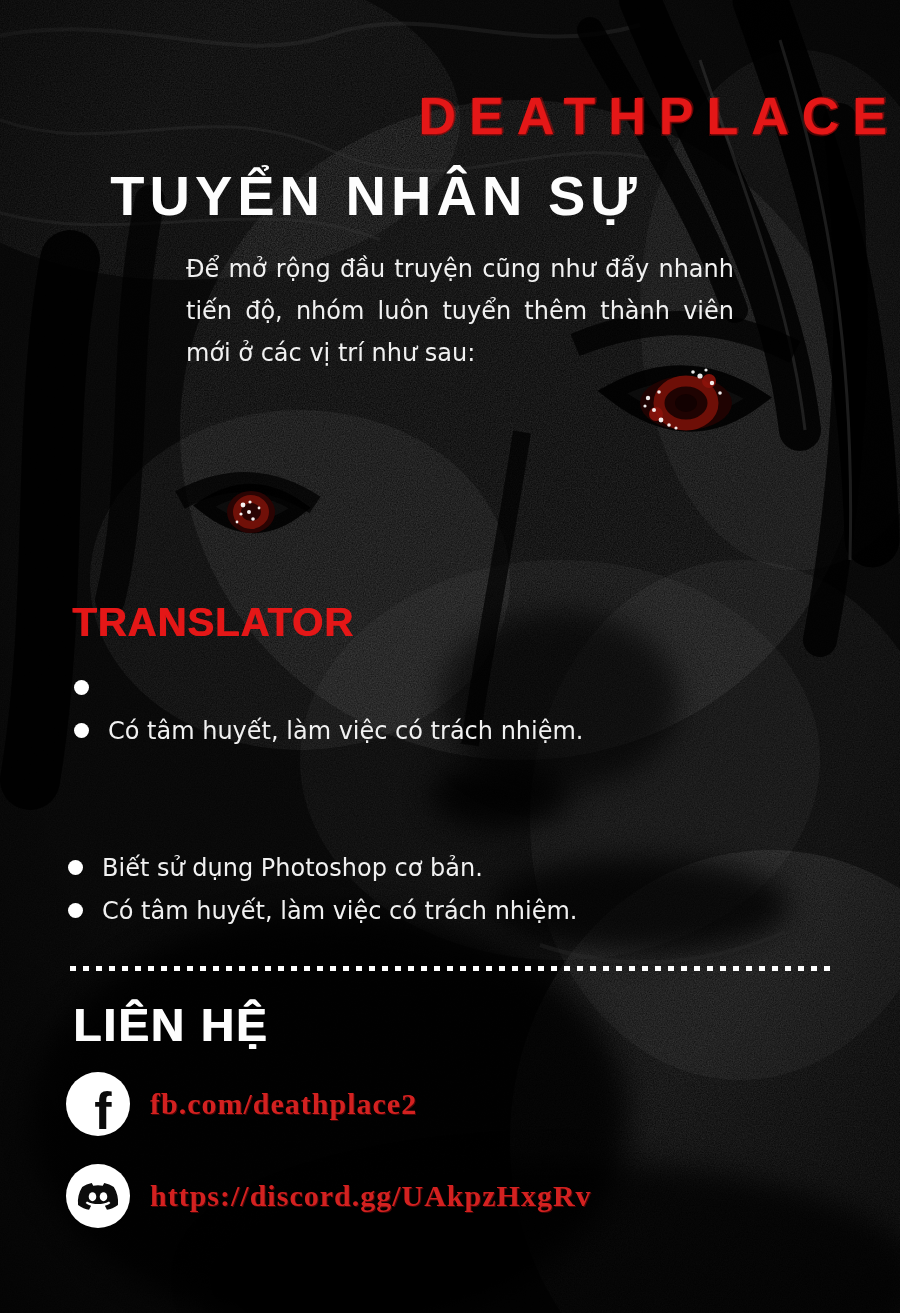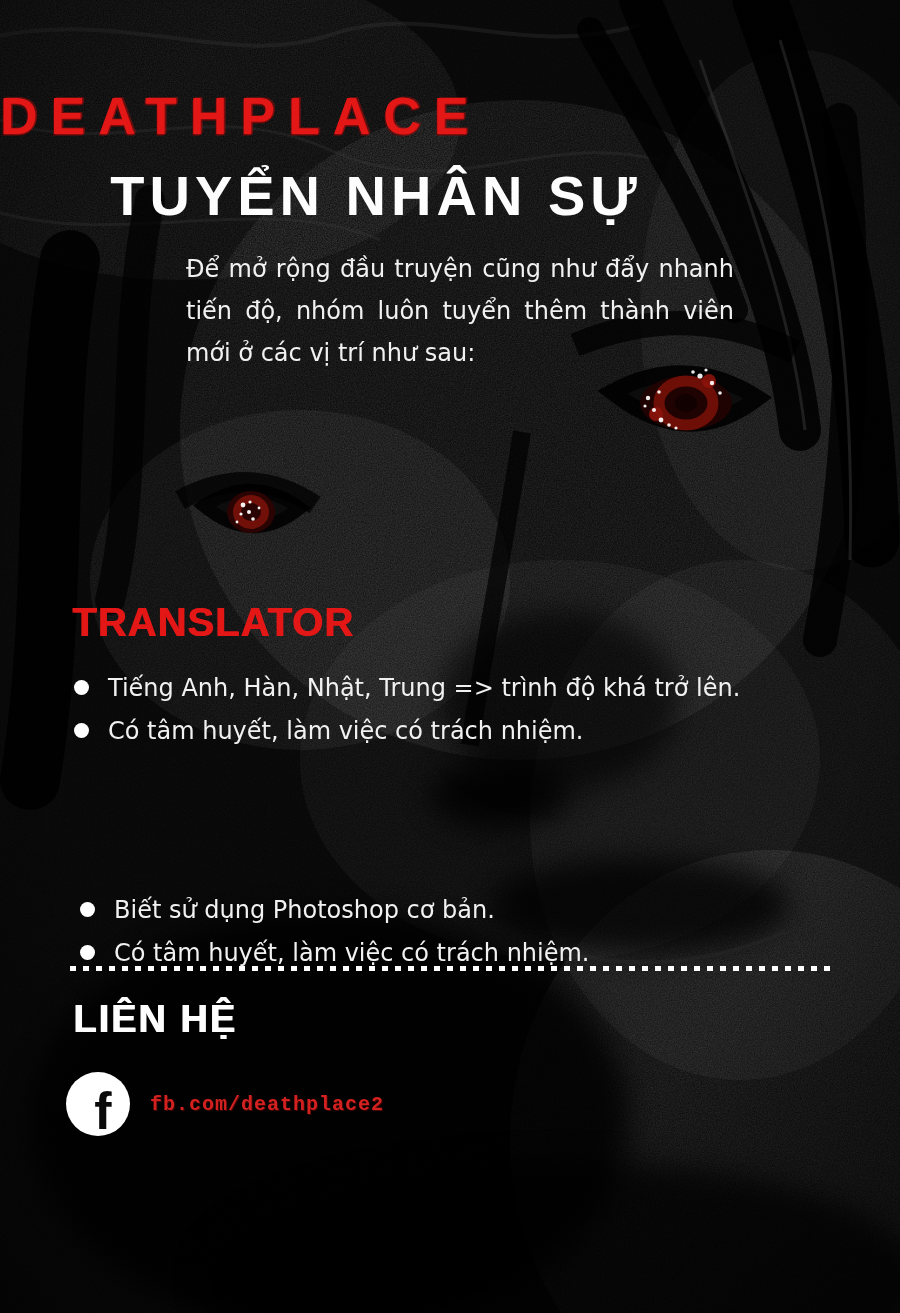--- a/index.html
+++ b/index.html
@@ -11,21 +11,21 @@
   html,body{margin:0;padding:0;background:#000;}
   .page{
     position:relative;width:900px;height:1313px;overflow:hidden;
     background:var(--background);
     font-family:"DejaVu Sans",sans-serif;
   }
   .bg-art{position:absolute;inset:0;z-index:0;}
   .layer{position:absolute;z-index:2;}
 
   .title{
-    top:86px;left:0;width:900px;text-align:left;
+    top:86px;left:0;width:900px;text-align:right;
     font-family:"Liberation Sans",sans-serif;font-weight:bold;
     font-size:52px;letter-spacing:13px;color:var(--accent-red);
     text-shadow:1px 1px 0 rgba(160,10,10,.65), -1px 2px 0 rgba(120,8,8,.5), 2px -1px 0 rgba(190,15,15,.4);
   }
   .subtitle{
     top:163px;left:0;width:752px;text-align:center;
     font-family:"Liberation Sans",sans-serif;font-weight:bold;
     font-size:56px;letter-spacing:5px;color:#fdfdfd;
   }
   .intro{
@@ -35,52 +35,52 @@
   }
   .sec-heading{
     font-family:"Liberation Sans",sans-serif;font-weight:bold;
     font-size:40px;letter-spacing:1px;color:var(--accent-red);
     text-shadow:1px 0 0 var(--accent-red);
   }
   .h-translator{top:600px;left:72px;}
   .h-editor{top:780px;left:72px;}
   .bullets{display:flex;flex-direction:column;}
   .b-translator{top:666px;left:74px;}
-  .b-editor{top:846px;left:80px;margin-top:42px;}
+  .b-editor{top:846px;left:68px;}
   .bullet{display:flex;align-items:center;height:43px;white-space:nowrap;}
   .dot{
     width:15px;height:15px;border-radius:50%;background:#fff;
     margin-right:19px;flex:0 0 auto;
   }
   .bullet-text{font-size:24px;color:var(--text-white);}
   .divider{
     top:966px;left:70px;width:764px;height:5px;
     background:repeating-linear-gradient(90deg,#fff 0 6px,transparent 6px 13px);
   }
   .contact-heading{
     top:998px;left:73px;
     font-family:"Liberation Sans",sans-serif;font-weight:bold;
-    font-size:38px;letter-spacing:2px;color:#fdfdfd;
+    font-size:46px;letter-spacing:2px;color:#fdfdfd;
     text-shadow:1px 0 0 #fdfdfd;
   }
   .contact-row{display:flex;align-items:center;gap:20px;cursor:pointer;}
   .row-fb{top:1072px;left:66px;}
   .row-discord{top:1164px;left:66px;}
   .icon-circle{
     width:64px;height:64px;border-radius:50%;background:#fff;
     display:flex;align-items:center;justify-content:center;flex:0 0 auto;
     overflow:hidden;
   }
   .fb-glyph{
     font-family:"Liberation Sans",sans-serif;font-weight:bold;
     font-size:52px;color:#0a0a0a;margin-left:10px;margin-top:14px;
   }
   .contact-link{
-    font-family:Liberation Mono, monospace;font-weight:bold;
-    font-size:20px;letter-spacing:1px;color:var(--link-red);
+    font-family:Liberation Serif, serif;font-weight:bold;
+    font-size:30px;letter-spacing:1px;color:var(--link-red);
     text-shadow:1px 1px 0 rgba(120,10,10,.6);
     white-space:nowrap;
   }
 </style>
 </head>
 <body>
 
 <div class="page">
 
   <svg class="bg-art" width="900" height="1313" viewBox="0 0 900 1313" aria-hidden="true">
@@ -183,21 +183,20 @@
   </svg>
 
   <div class="layer title">DEATHPLACE</div>
   <div class="layer subtitle">TUYỂN NHÂN SỰ</div>
   <div class="layer sec-heading h-translator">TRANSLATOR</div>
 
   <div class="layer intro">Để mở rộng đầu truyện cũng như đẩy nhanh tiến độ, nhóm luôn tuyển thêm thành viên mới ở các vị trí như sau:</div>
   <div class="layer bullets b-translator">
     <div class="bullet">
       <span class="dot"></span>
-      <span class="bullet-text">Tiếng Anh, Hàn, Nhật, Trung =&gt; trình độ khá trở lên.</span>
     </div>
     <div class="bullet">
       <span class="dot"></span>
       <span class="bullet-text">Có tâm huyết, làm việc có trách nhiệm.</span>
     </div>
   </div>
 
   <div class="layer bullets b-editor">
     <div class="bullet">
       <span class="dot"></span>
@@ -213,14 +212,24 @@
 
   <div class="layer contact-heading">LIÊN HỆ</div>
 
   <div class="layer contact-row row-fb">
     <span class="icon-circle">
       <span class="fb-glyph">f</span>
     </span>
     <span class="contact-link">fb.com/deathplace2</span>
   </div>
 
+  <div class="layer contact-row row-discord">
+    <span class="icon-circle">
+      <svg width="44" height="34" viewBox="0 0 64 48">
+        <path d="M23 5 C18 6 13 8 9 11 C4 19 2 28 3 37 C8 41 14 43 19 44 L22 38 C19 37 17 36 14 34 L16 32 C26 37 38 37 48 32 L50 34 C48 36 45 37 42 38 L45 44 C50 43 56 41 61 37 C62 28 60 19 55 11 C51 8 46 6 41 5 L39 9 C34 8 30 8 25 9 Z" fill="#0c0c0c"></path>
+        <ellipse cx="24" cy="25" rx="5.5" ry="6.5" fill="#fff"></ellipse>
+        <ellipse cx="40" cy="25" rx="5.5" ry="6.5" fill="#fff"></ellipse>
+      </svg>
+    </span>
+    <span class="contact-link">https://discord.gg/UAkpzHxgRv</span>
+  </div>
 
 </div>
 
 </body></html>

